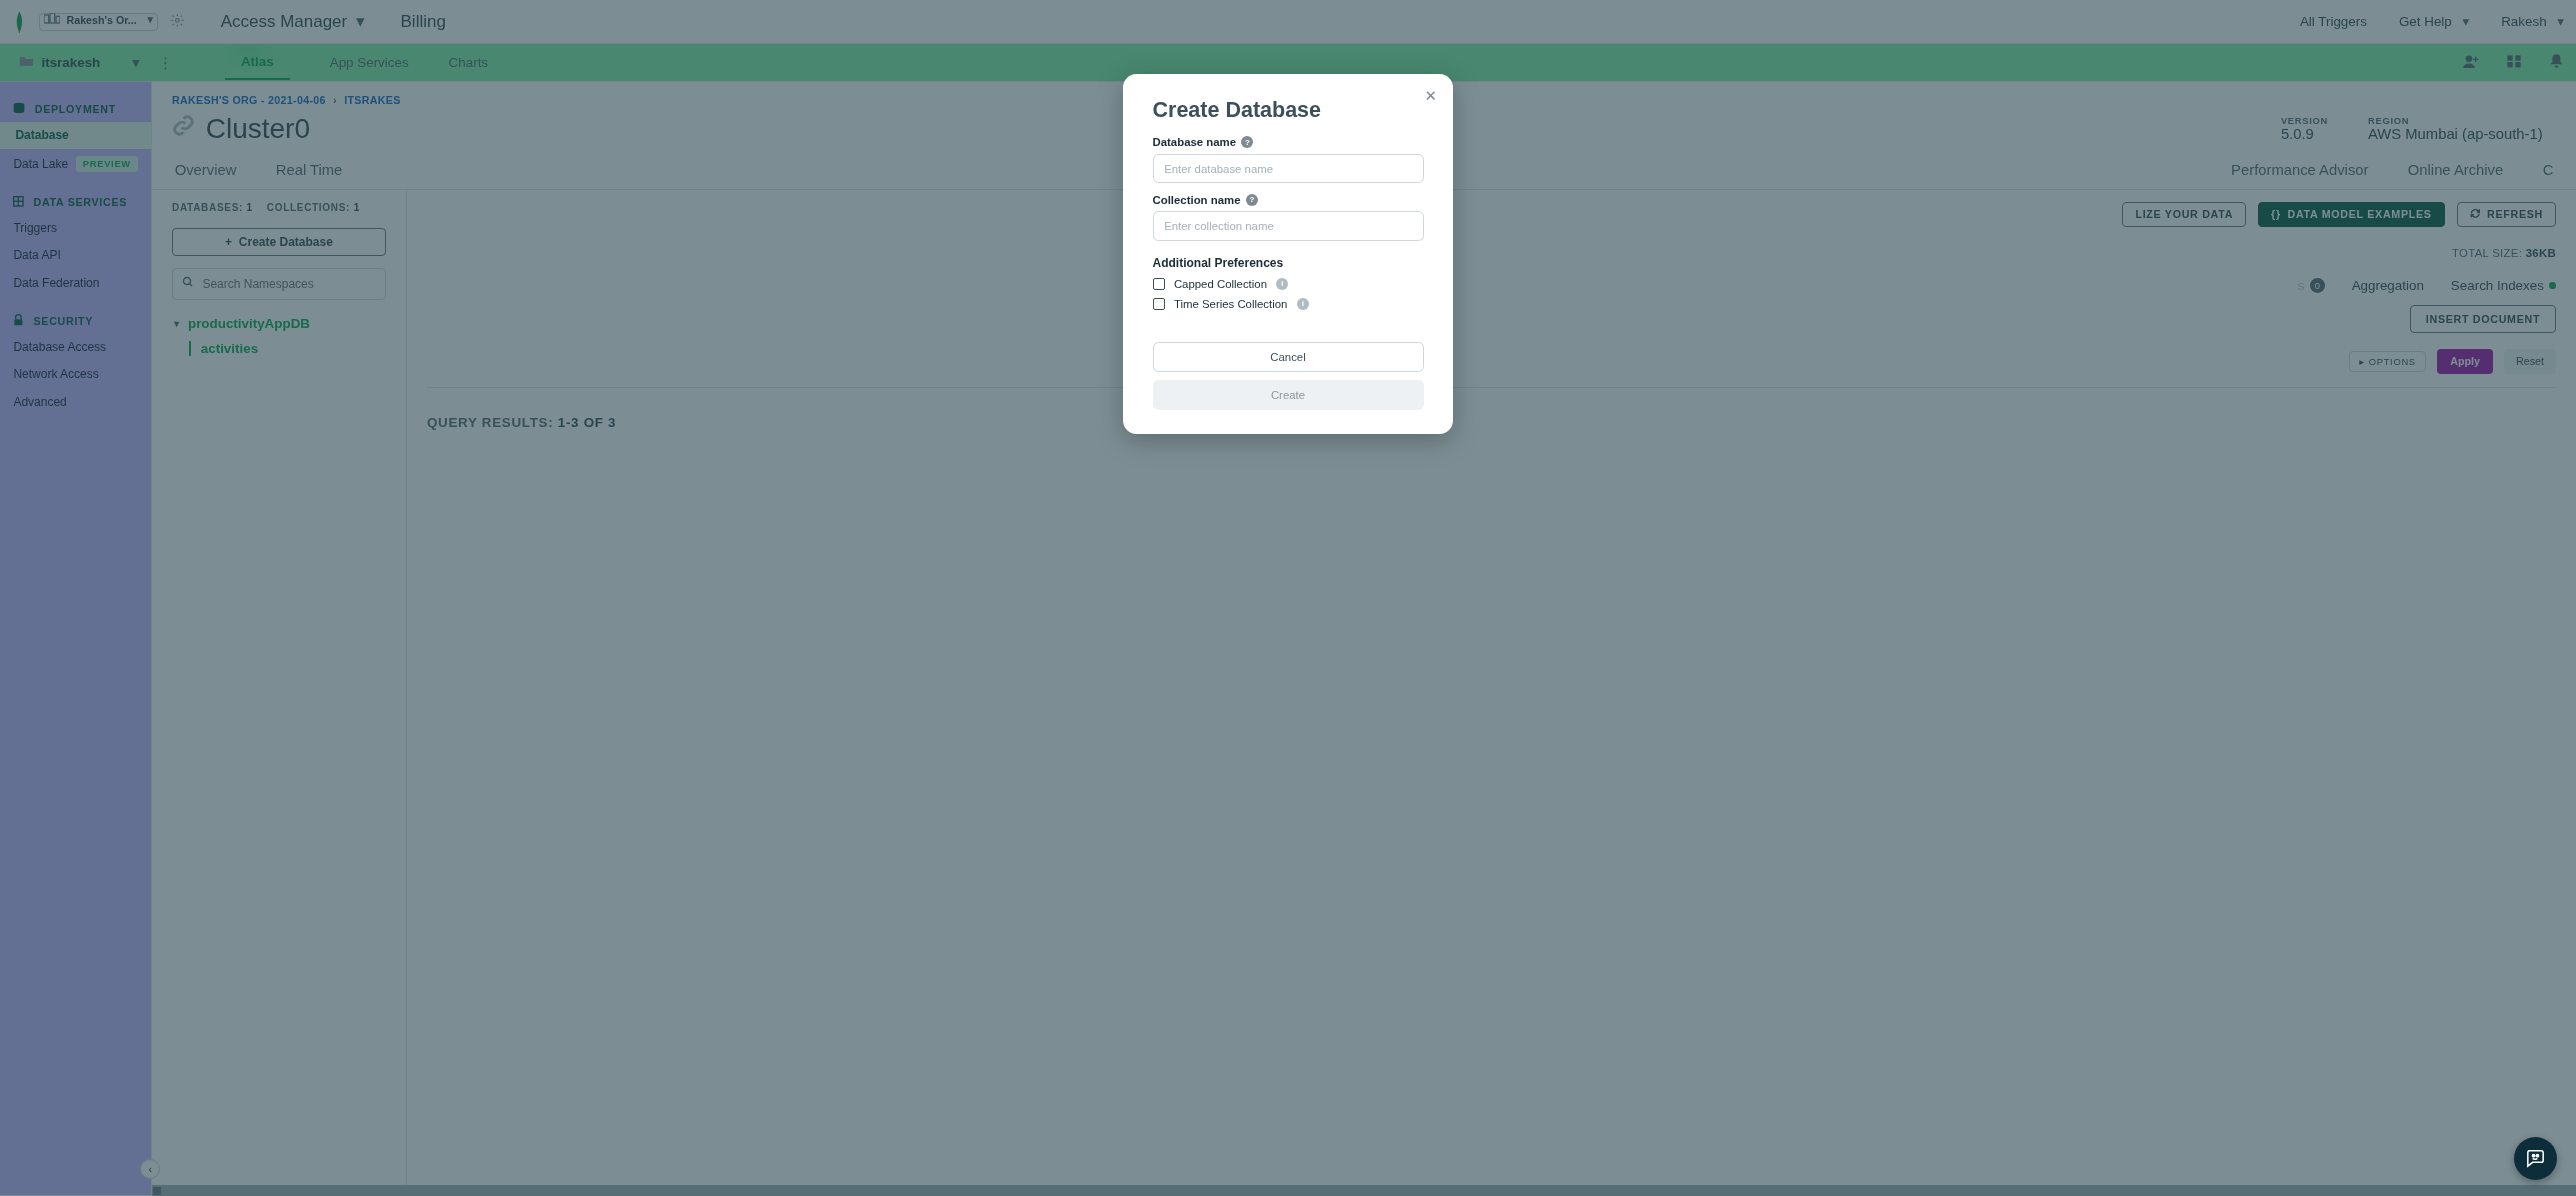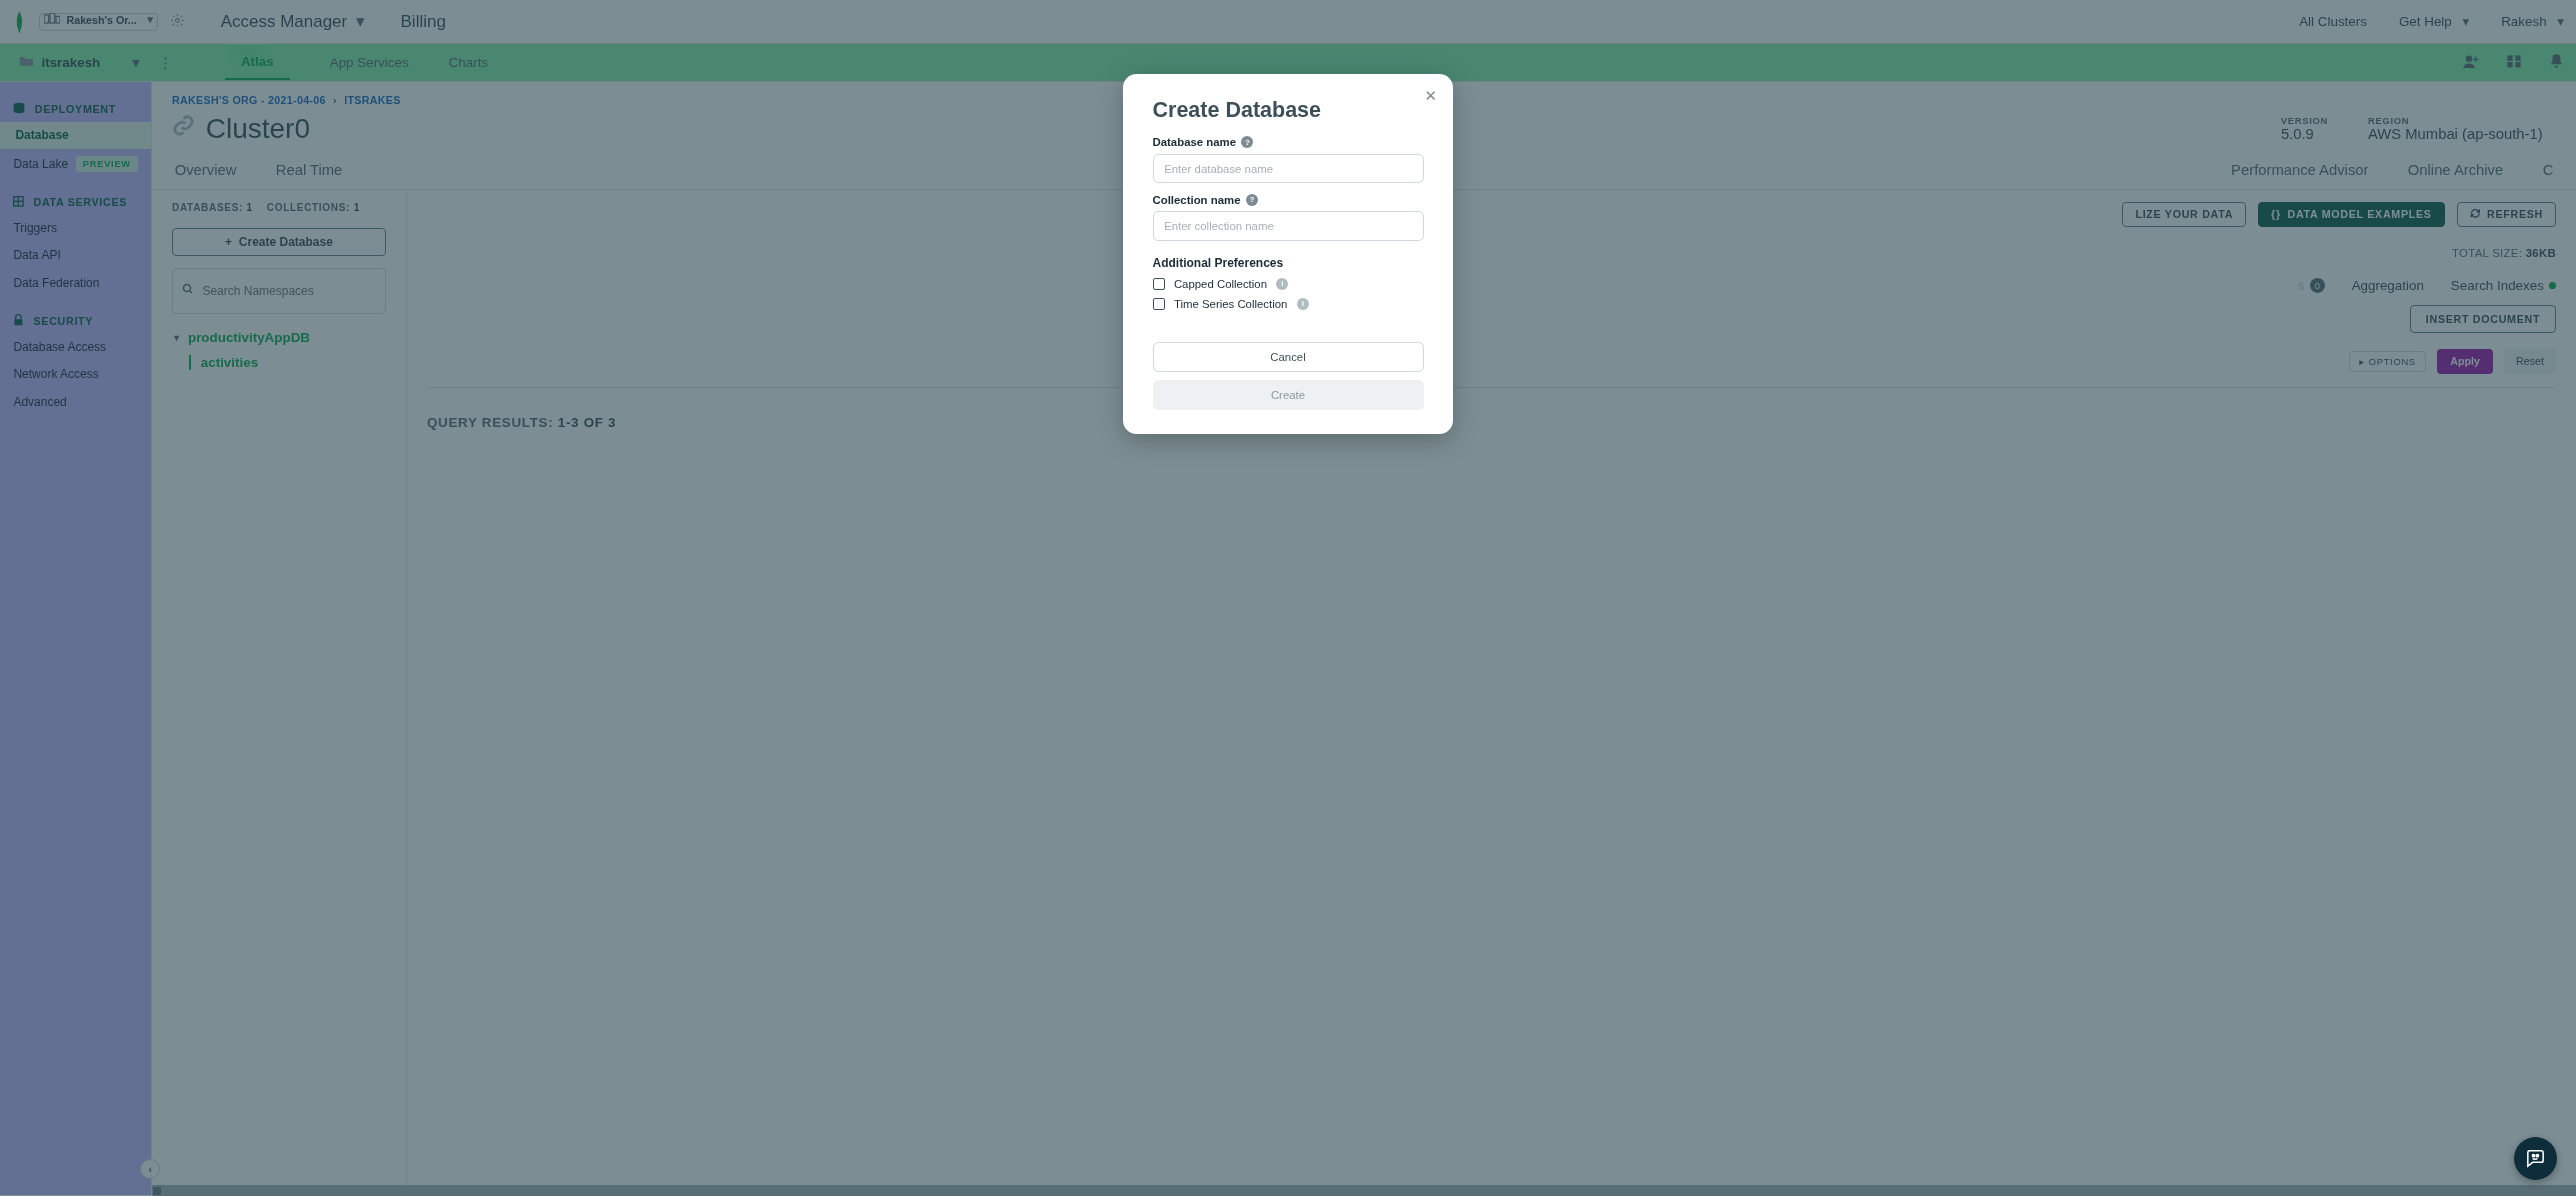--- a/index.html
+++ b/index.html
@@ -49,21 +49,21 @@
   .cluster-meta .val { font-size:14.8px; color:#3d4f58; }
 
   .tabs-row { display:flex; gap:34px; padding:0 20px; border-bottom:0.7px solid #e5e5e5; font-size:14.8px; color:#5d6c74; }
   .tabs-row .tab { padding:10.7px 2.7px; cursor:pointer; }
   .tabs-row .tab.right-cut { margin-left:auto; }
 
   .content-row { display:flex; flex:1; }
   .db-panel { width:255px; border-right:0.7px solid #e5e5e5; padding:12px 0; }
   .db-panel .counts { padding:0 20px; font-size:10px; color:#5d6c74; letter-spacing:0.7px; font-weight:700;}
   .create-db-btn { margin:14.8px 20px 0 20px; border:0.7px solid #6e7c85; border-radius:4px; height:28px; display:flex; align-items:center; justify-content:center; gap:6.7px; color:#3d4f58; font-weight:600; font-size:12px; cursor:pointer;}
-  .search-ns { margin:12px 20px 0 20px; border:0.7px solid #cfd6db; border-radius:4px; height:46px; display:flex; align-items:center; padding:0 9.4px; gap:8px; color:#5d6c74; font-size:12px;}
+  .search-ns { margin:12px 20px 0 20px; border:0.7px solid #cfd6db; border-radius:4px; height:32px; display:flex; align-items:center; padding:0 9.4px; gap:8px; color:#5d6c74; font-size:12px;}
   .search-ns input { border:none; outline:none; font-size:12px; flex:1; background:transparent; color:#3d4f58;}
   .db-tree { padding:16px 20px; }
   .db-tree .db { display:flex; align-items:center; gap:6.7px; color:#13aa52; font-weight:700; font-size:13.4px; cursor:pointer;}
   .db-tree .db .caret { color:#5d6c74; font-size:9.4px;}
   .db-tree .coll { margin:10.7px 0 0 17.4px; padding-left:9.4px; border-left:2.7px solid #13aa52; color:#13aa52; font-weight:700; font-size:13.4px; cursor:pointer;}
 
   .data-panel { flex:1; padding:12px 20px; }
   .action-row { display:flex; gap:12px; align-items:center; }
   .pill-btn { border:0.7px solid #6e7c85; border-radius:4px; padding:5.4px 12px; font-size:10.7px; font-weight:700; letter-spacing:0.7px; color:#3d4f58; display:flex; align-items:center; gap:6.7px; cursor:pointer;}
   .pill-btn.green { background:#116149; color:#fff; border-color:#116149;}
@@ -134,21 +134,21 @@
         <circle cx="12" cy="12" r="3"></circle>
         <path d="M12 2v3M12 19v3M4.2 4.2l2.1 2.1M17.7 17.7l2.1 2.1M2 12h3M19 12h3M4.2 19.8l2.1-2.1M17.7 6.3l2.1-2.1"></path>
       </svg>
   </span>
   <span class="top-link">
     <span>Access Manager</span>
     <span class="chev"> ▾</span>
   </span>
   <span class="top-link">Billing</span>
   <div class="top-spacer"></div>
-  <span class="top-right-item">All Clusters</span>
+  <span class="top-right-item">All Triggers</span>
   <span class="top-right-item">
     <span>Get Help</span>
     <span class="chev">▾</span>
   </span>
   <span class="top-right-item">
     <span>Rakesh</span>
     <span class="chev">▾</span>
   </span>
 </div>
 

